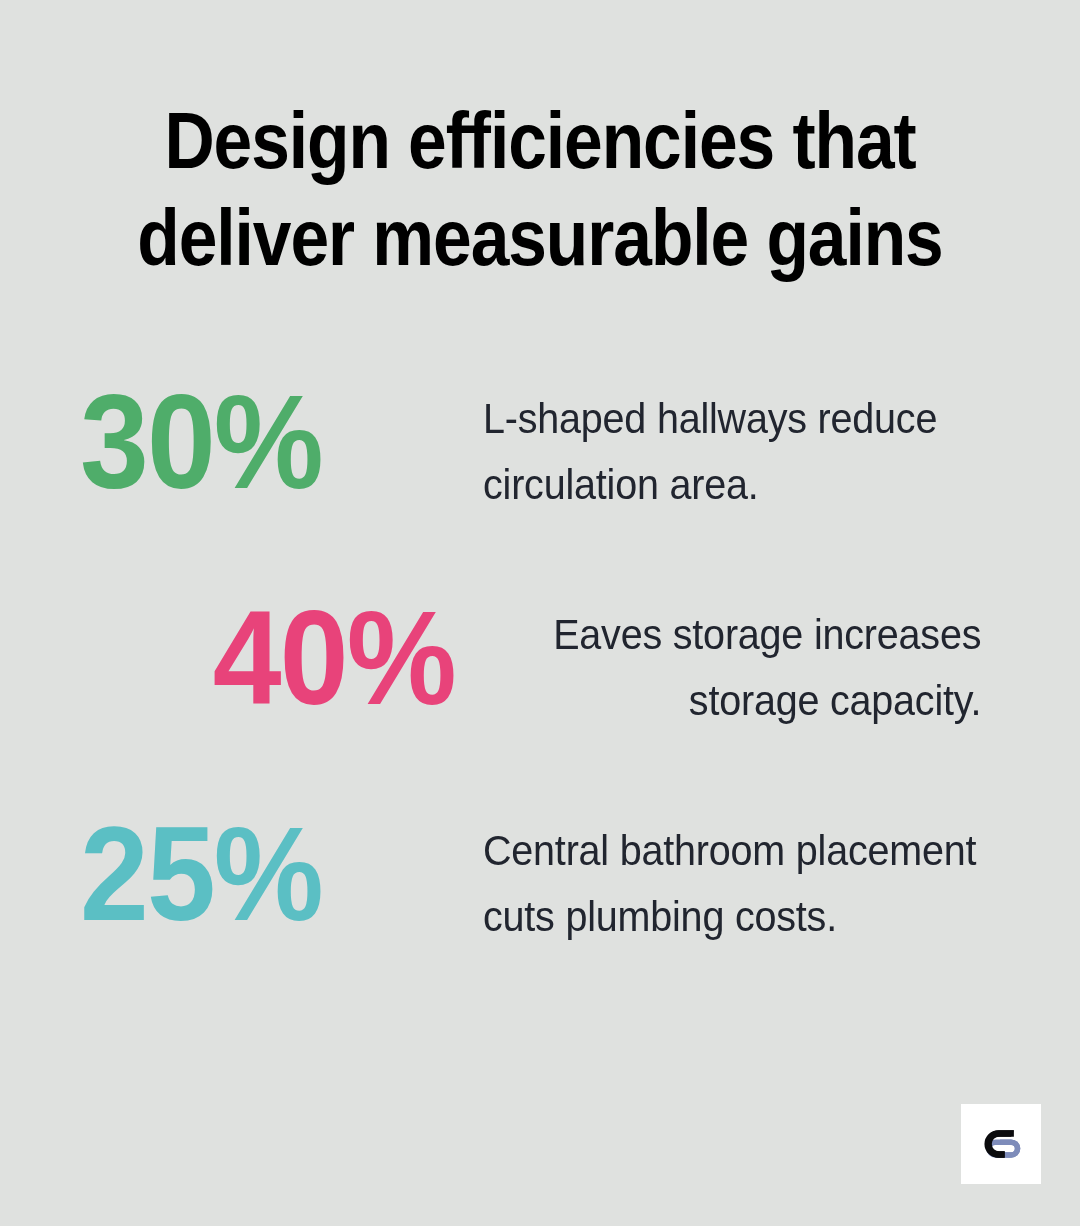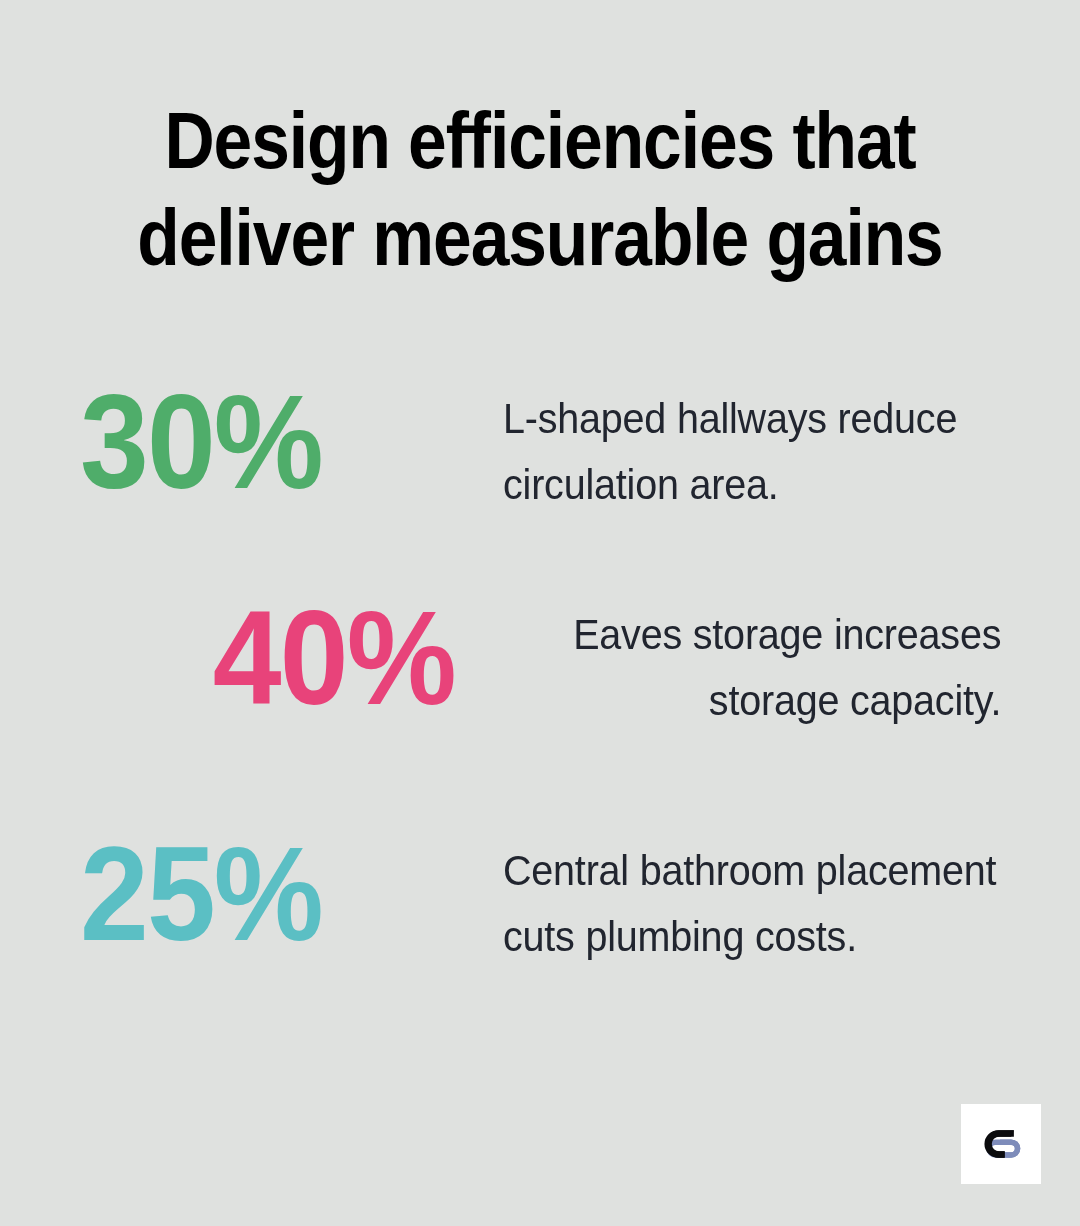--- a/index.html
+++ b/index.html
@@ -55,26 +55,25 @@
     top: 372px;
     width: 1080px;
   }
 
   .stat-row {
     position: relative;
     display: flex;
     align-items: flex-start;
     padding-left: 80px;
     box-sizing: border-box;
-    gap: 20px;
   }
 
   .stat-row.row-0 { height: 216px; }
   .stat-row.row-1 { height: 216px; text-align: right; }
-  .stat-row.row-2 { height: 220px; margin-top: 20px; }
+  .stat-row.row-2 { height: 220px; }
 
   .stat-value {
     flex: 0 0 auto;
     width: 403px;
     font-family: "Liberation Sans", "DejaVu Sans", sans-serif;
     font-weight: bold;
     font-size: 133px;
     line-height: 125px;
     letter-spacing: -2px;
     transform: scaleX(0.93);

